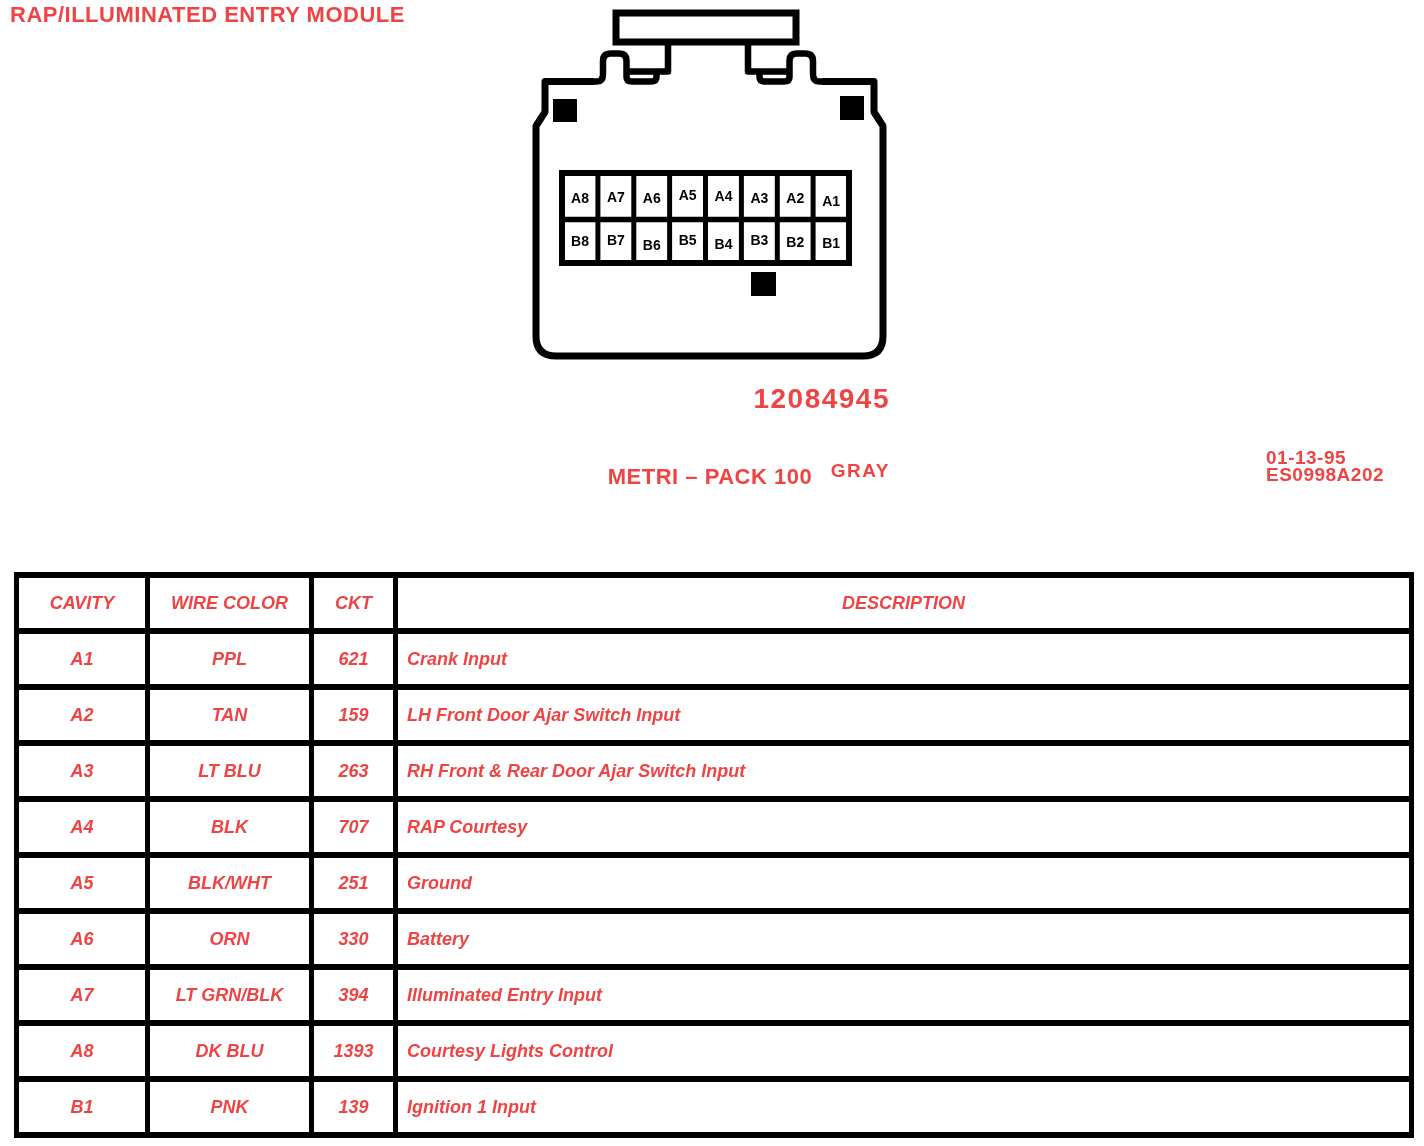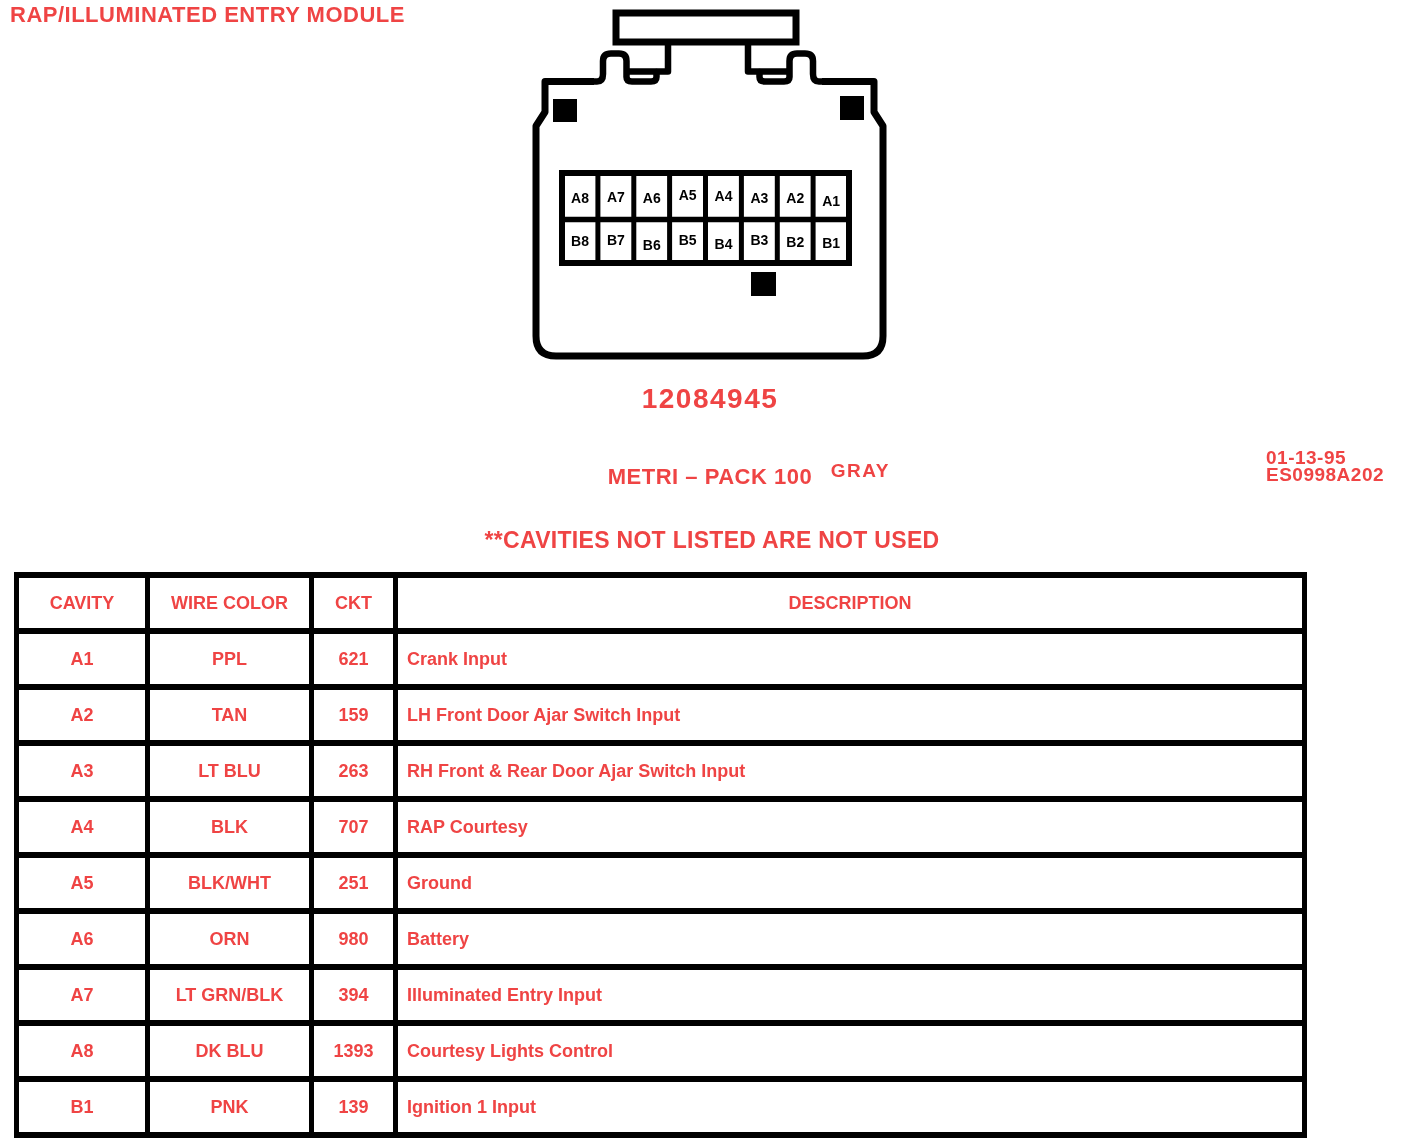--- a/index.html
+++ b/index.html
@@ -13,21 +13,21 @@
     overflow:hidden;
   }
   .abs{position:absolute;}
   #title{
     left:10px;top:2px;
     font-size:22px;letter-spacing:.5px;
     white-space:nowrap;
   }
   #part-number{
     left:530px;top:383px;width:360px;
-    text-align:center;
+    text-align:right;
     font-size:28px;letter-spacing:1.5px;
   }
   #series-name{
     left:530px;top:433px;width:360px;
     text-align:center;
     font-size:22px;letter-spacing:.5px;margin-top:31px;
   }
   #connector-color{
     left:530px;top:460px;width:360px;
     text-align:right;
@@ -41,21 +41,22 @@
     left:0;top:527px;width:1424px;
     text-align:center;
     font-size:23px;letter-spacing:.3px;
   }
   #pinout-table{
     left:14px;top:572px;
   }
   table{
     border-collapse:collapse;
     table-layout:fixed;
-    width:1293px;
+    width:1400px;
+    font-style:italic;
   }
   th,td{
     border:5px solid #000;
     border-top-width:6px;
     border-bottom-width:6px;
     height:50px;
     padding:0;
     font-size:18px;
     font-weight:bold;
     text-align:center;
@@ -132,21 +133,20 @@
 
   <div class="abs" id="part-number">12084945</div>
   <div class="abs" id="series-name">METRI – PACK 100</div>
   <div class="abs" id="connector-color">GRAY</div>
 
   <div class="abs" id="doc-id-block">
     <div>01-13-95</div>
     <div>ES0998A202</div>
   </div>
 
-  <div class="abs" id="note">**CAVITIES NOT LISTED ARE NOT USED</div>
 
   <div class="abs" id="pinout-table">
     <table>
       <colgroup>
         <col style="width:131px">
           <col style="width:164px">
           <col style="width:84px">
           <col>
       </colgroup>
       <tbody>
@@ -182,21 +182,21 @@
       </tr>
       <tr>
         <td>A5</td>
         <td>BLK/WHT</td>
         <td>251</td>
         <td class="desc">Ground</td>
       </tr>
       <tr>
         <td>A6</td>
         <td>ORN</td>
-        <td>980</td>
+        <td>330</td>
         <td class="desc">Battery</td>
       </tr>
       <tr>
         <td>A7</td>
         <td>LT GRN/BLK</td>
         <td>394</td>
         <td class="desc">Illuminated Entry Input</td>
       </tr>
       <tr>
         <td>A8</td>

